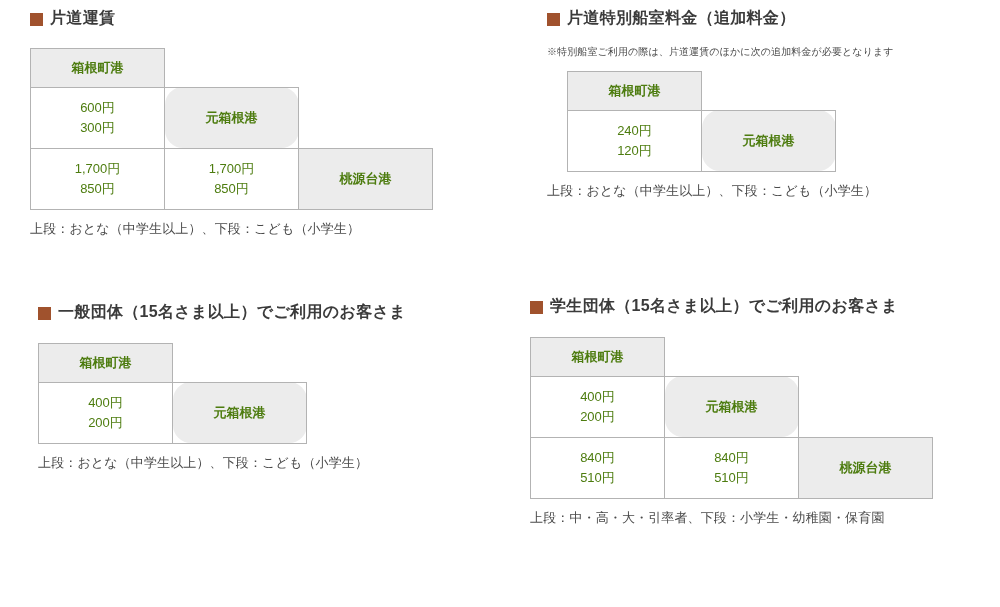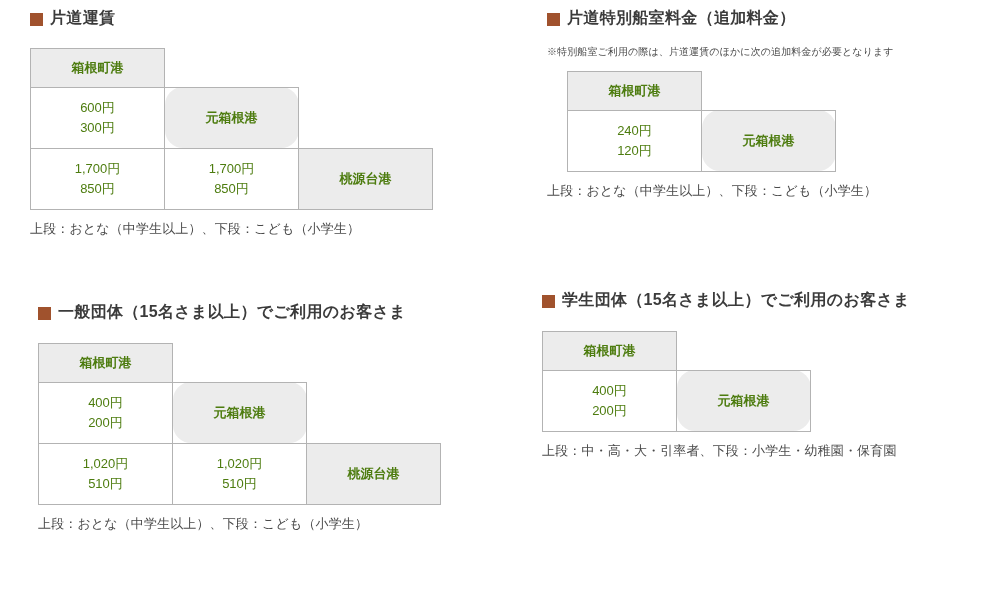--- a/index.html
+++ b/index.html
@@ -156,31 +156,20 @@
           <td class="empty w-c"></td>
         </tr>
         <tr>
           <td class="fare w-a row-h-fare">
             <span class="l2">400円</span>
             <span class="l2">200円</span>
           </td>
           <td class="port w-b row-h-fare">元箱根港</td>
           <td class="empty w-c"></td>
         </tr>
-        <tr>
-          <td class="fare w-a row-h-fare">
-            <span class="l2">1,020円</span>
-            <span class="l2">510円</span>
-          </td>
-          <td class="fare w-b row-h-fare">
-            <span class="l2">1,020円</span>
-            <span class="l2">510円</span>
-          </td>
-          <td class="port w-c row-h-fare">桃源台港</td>
-        </tr>
       </tbody>
         </table>
 
       <div class="footnote" style="margin-top:10px;">上段：おとな（中学生以上）、下段：こども（小学生）</div>
     </div>
 
   </div>
 
   <div class="col col-right">
 
@@ -206,41 +195,52 @@
           </td>
           <td class="port w-b row-h-fare">元箱根港</td>
           <td class="empty w-c"></td>
         </tr>
       </tbody>
         </table>
 
       <div class="footnote" style="margin-top:10px;">上段：おとな（中学生以上）、下段：こども（小学生）</div>
     </div>
 
-    <div class="block" style="left:0; top:288px; width:440px;margin-left:12px;">
+    <div class="block" style="left:0; top:294px; width:440px;">
       <div class="heading">
         <span class="marker" style="background: rgb(160, 82, 45);"></span>
         <span class="htext">学生団体（15名さま以上）でご利用のお客さま</span>
       </div>
 
       <table class="fare-table" style="margin-top:18px;">
         <tbody>
             <tr>
           <td class="port w-a row-h-port">箱根町港</td>
           <td class="empty w-b"></td>
           <td class="empty w-c"></td>
         </tr>
         <tr>
           <td class="fare w-a row-h-fare">
             <span class="l2">400円</span>
             <span class="l2">200円</span>
           </td>
           <td class="port w-b row-h-fare">元箱根港</td>
           <td class="empty w-c"></td>
         </tr>
+        <tr>
+          <td class="fare w-a row-h-fare">
+            <span class="l2">840円</span>
+            <span class="l2">510円</span>
+          </td>
+          <td class="fare w-b row-h-fare">
+            <span class="l2">840円</span>
+            <span class="l2">510円</span>
+          </td>
+          <td class="port w-c row-h-fare">桃源台港</td>
+        </tr>
       </tbody>
         </table>
 
       <div class="footnote" style="margin-top:10px;">上段：中・高・大・引率者、下段：小学生・幼稚園・保育園</div>
     </div>
 
   </div>
 
 </div>
 

